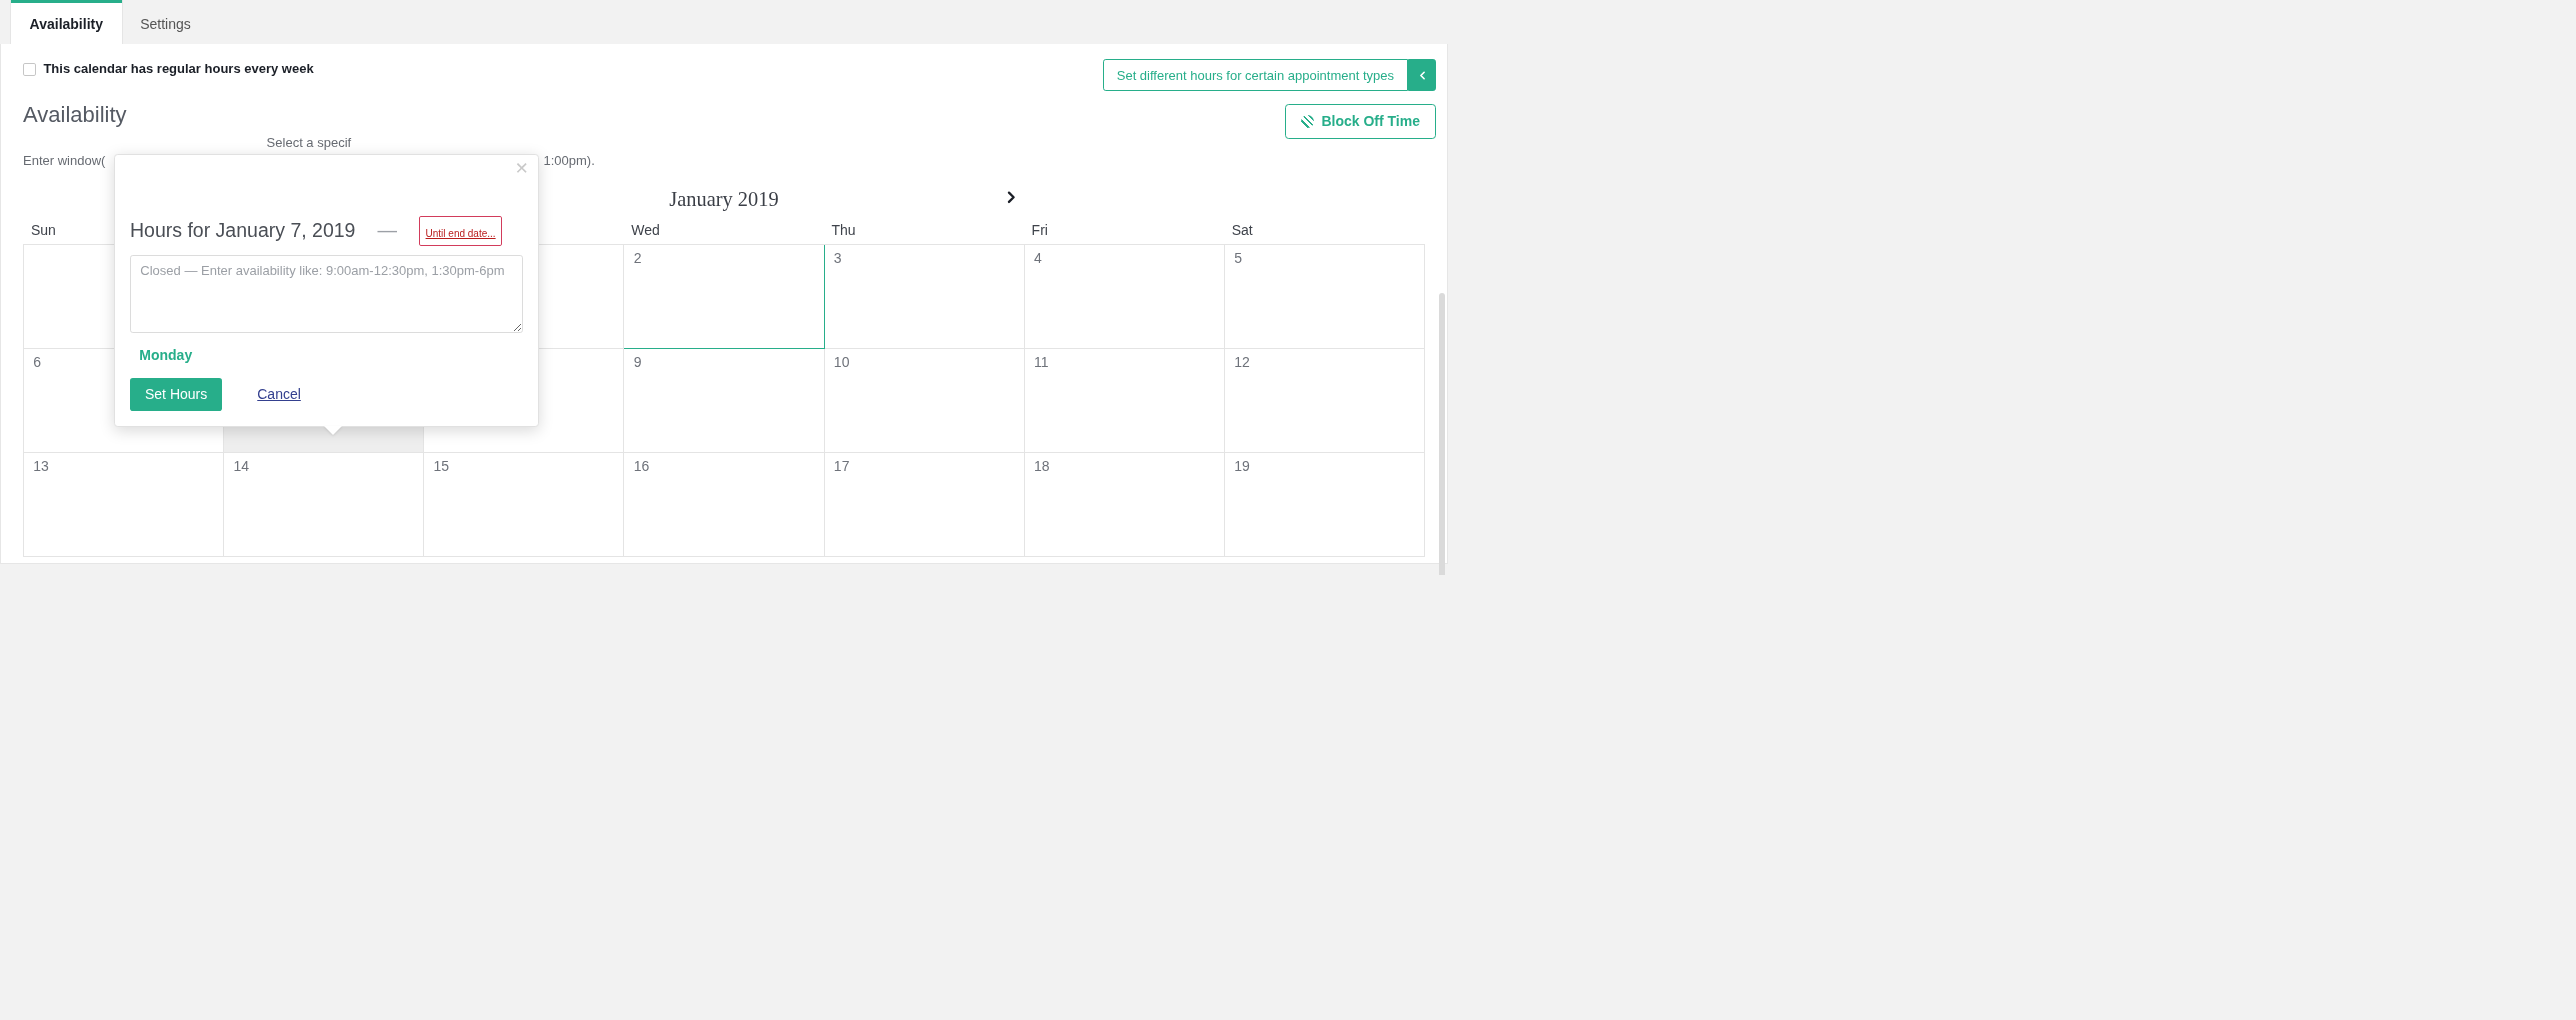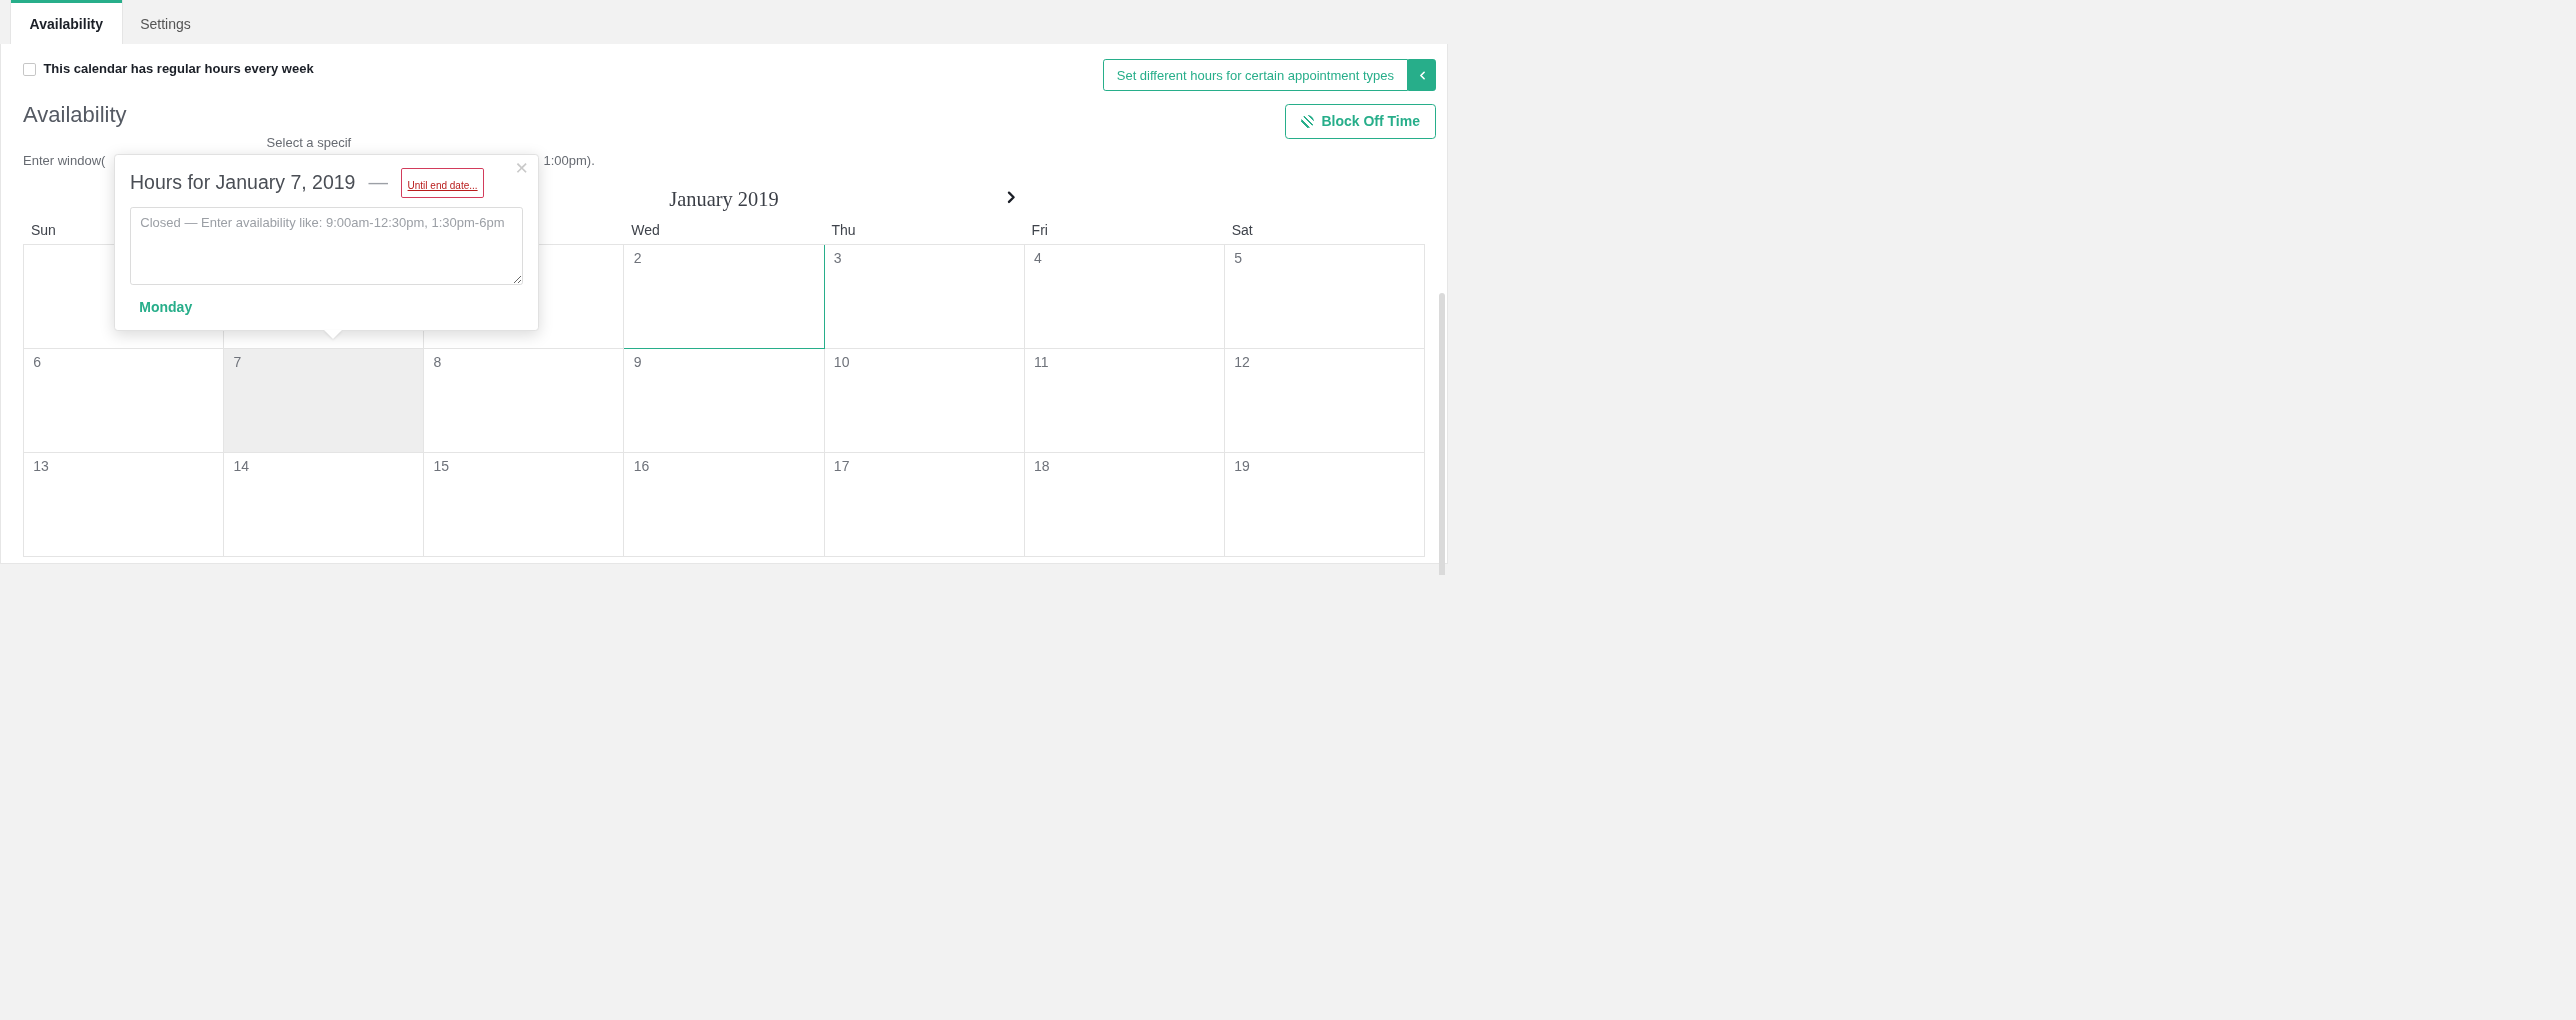--- a/index.html
+++ b/index.html
@@ -218,22 +218,23 @@
     color: #c9c9c9;
     font-size: 16.7px;
     cursor: pointer;
     line-height: 1;
   }
   .pop-title {
     font-size: 19.5px;
     color: #4a4e55;
     display: flex;
     align-items: baseline;
-    gap: 13px;
+    gap: 22px;
     flex-wrap: wrap;
+    margin-top: 48px;
   }
   .pop-dash { color: #9ca0a6; }
   .pop-link-wrap {
     display: inline-block;
     border: 1.9px solid #d23b5b;
     padding: 1.9px 5.6px 2.8px;
     border-radius: 1.9px;
   }
   .pop-link {
     color: #b91c1c;
@@ -402,16 +403,20 @@
     </span>
     <div class="pop-title">
       <span>Hours for January 7, 2019</span>
       <span class="pop-dash">—</span>
       <span class="pop-link-wrap">
         <span class="pop-link">Until end date...</span>
       </span>
     </div>
     <textarea class="pop-textarea" placeholder="Closed — Enter availability like: 9:00am-12:30pm, 1:30pm-6pm" style=""></textarea>
     <div class="pop-day">Monday</div>
+    <div class="pop-actions">
+      <button class="btn-primary">Set Hours</button>
+      <span class="cancel-link">Cancel</span>
+    </div>
   </div>
 
 </div>
 
 
 </body></html>

